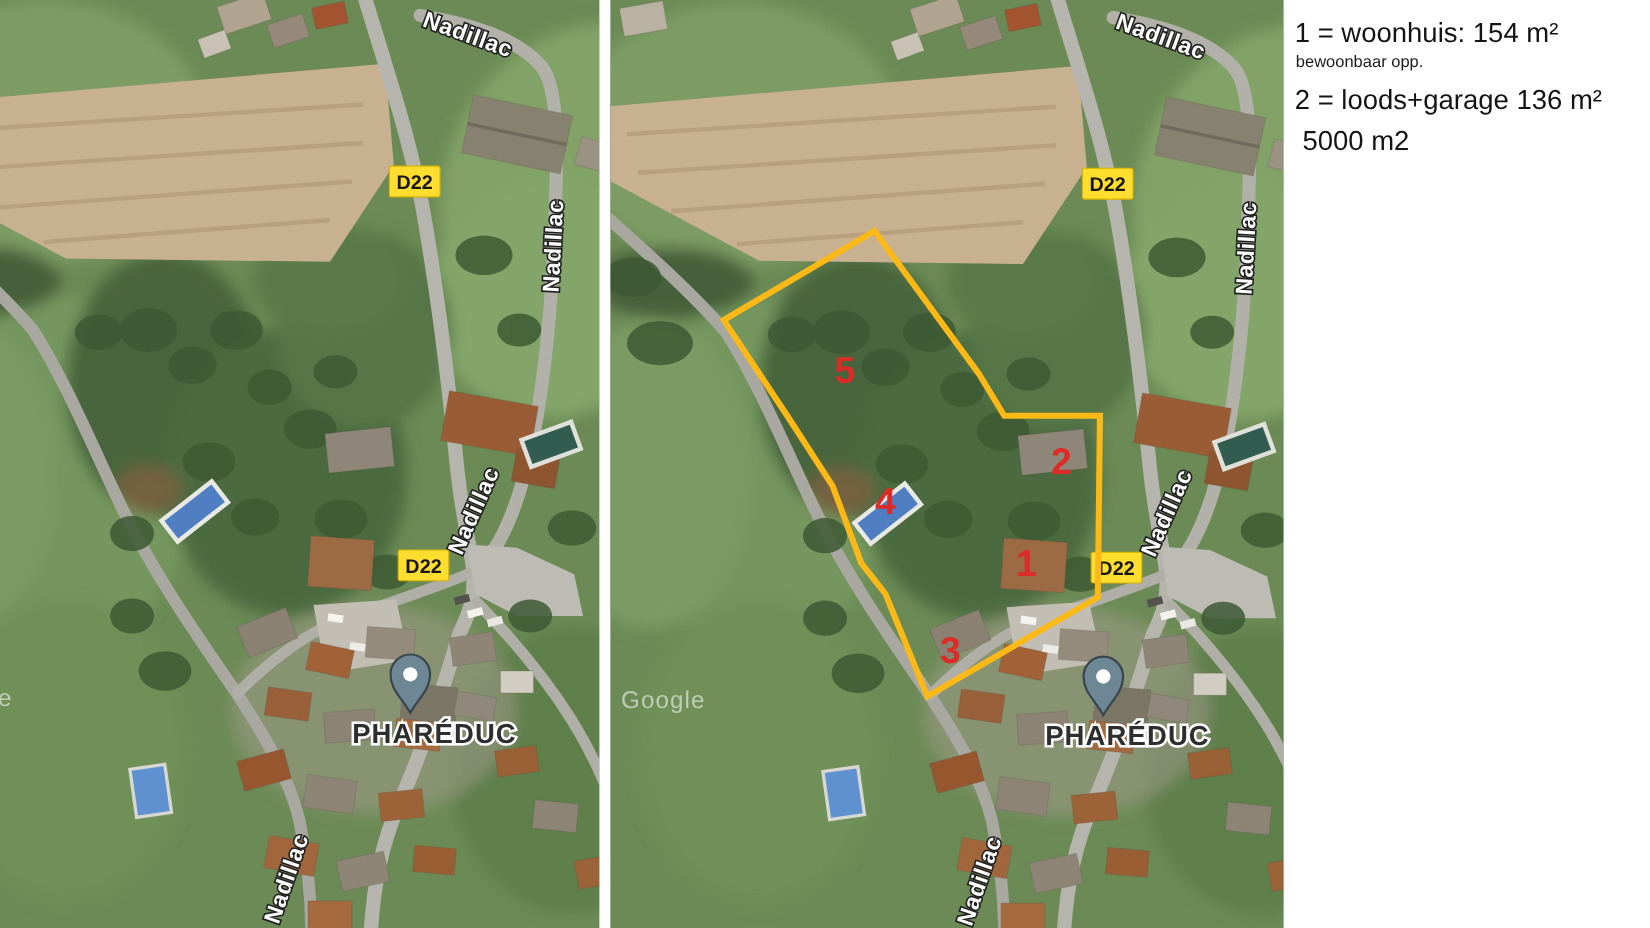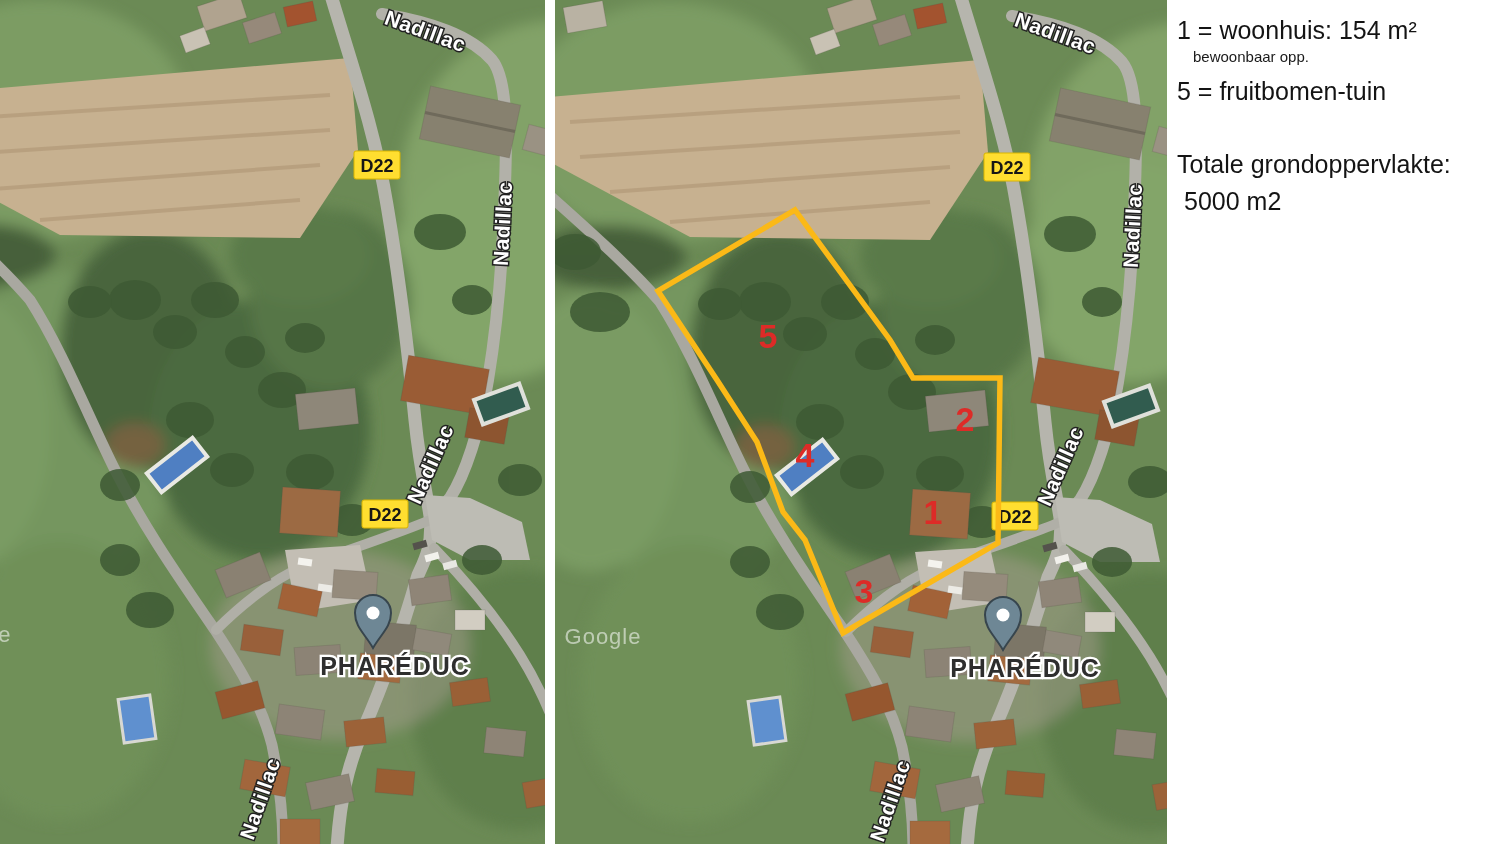--- a/index.html
+++ b/index.html
@@ -6,21 +6,21 @@
   body{width:1500px;height:844px;position:relative;overflow:hidden;
        font-family:"Liberation Sans",sans-serif;}
   .map-panel{position:absolute;top:0;height:844px;background:#6b8a55;overflow:hidden;}
   #map-left{left:0;width:545px;}
   #map-right{left:555px;width:612px;}
   .map-panel svg{display:block;}
   .divider{position:absolute;left:545px;top:0;width:10px;height:844px;background:#fff;}
   .legend{position:absolute;left:1167px;top:0;width:333px;height:844px;background:#fff;
           box-sizing:border-box;padding:16px 4px 0 10px;color:#141414;}
   .lg-line{font-size:25px;line-height:1.18;margin-bottom:8px;}
-  .lg-sub{font-size:15px;margin:-6px 0 12px 16px;color:#1a1a1a;}
+  .lg-sub{font-size:15px;margin:-6px 0 12px 1px;color:#1a1a1a;}
   .lg-total{font-size:25px;margin-top:44px;}
   .lg-total-value{font-size:25px;margin-top:8px;padding-left:7px;}
   .road-label{font-size:21px;font-weight:600;letter-spacing:.5px;fill:#fff;
               stroke:#222;stroke-width:3px;paint-order:stroke;text-anchor:middle;}
   .place-label{font-size:25px;font-weight:600;letter-spacing:1px;fill:#2e2e2e;
                stroke:#fff;stroke-width:4.5px;paint-order:stroke;text-anchor:middle;}
   .badge-text{font-size:18px;font-weight:700;fill:#161616;text-anchor:middle;}
   .watermark{font-size:22px;fill:#ffffff;opacity:.55;text-anchor:middle;letter-spacing:1px;}
   .marker-num{font-size:34px;font-weight:700;text-anchor:middle;}
 </style>
@@ -187,16 +187,15 @@
       <text class="marker-num" x="309" y="603" fill="#DD2B27">3</text>
       <text class="marker-num" x="250" y="467" fill="#DD2B27">4</text>
       <text class="marker-num" x="213" y="348" fill="#DD2B27">5</text>
     </g>
   </svg>
 </div>
 
 <div class="legend">
   <div class="lg-line">1 = woonhuis: 154 m²</div>
   <div class="lg-sub">bewoonbaar opp.</div>
-  <div class="lg-line">5 = fruitbomen-tuin</div>
-  <div class="lg-total">Totale grondoppervlakte:</div>
+  <div class="lg-line">2 = loods+garage 136 m²</div>
   <div class="lg-total-value">5000 m2</div>
 </div>
 
 </body></html>

